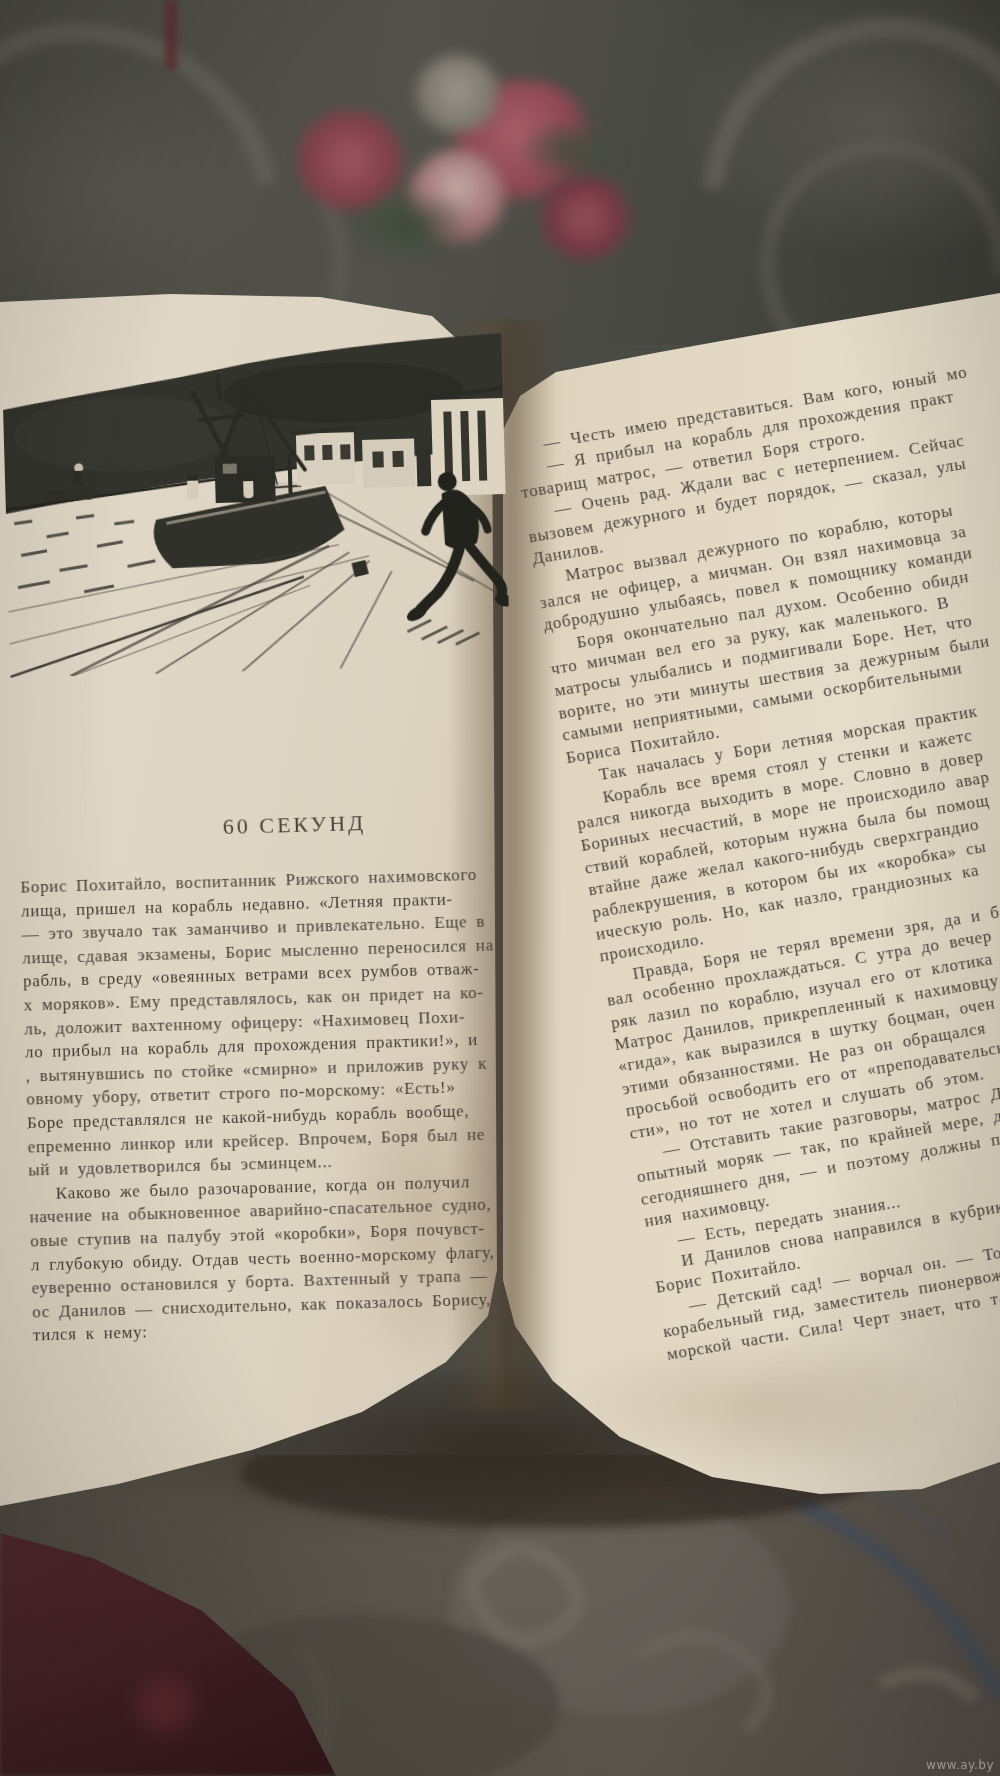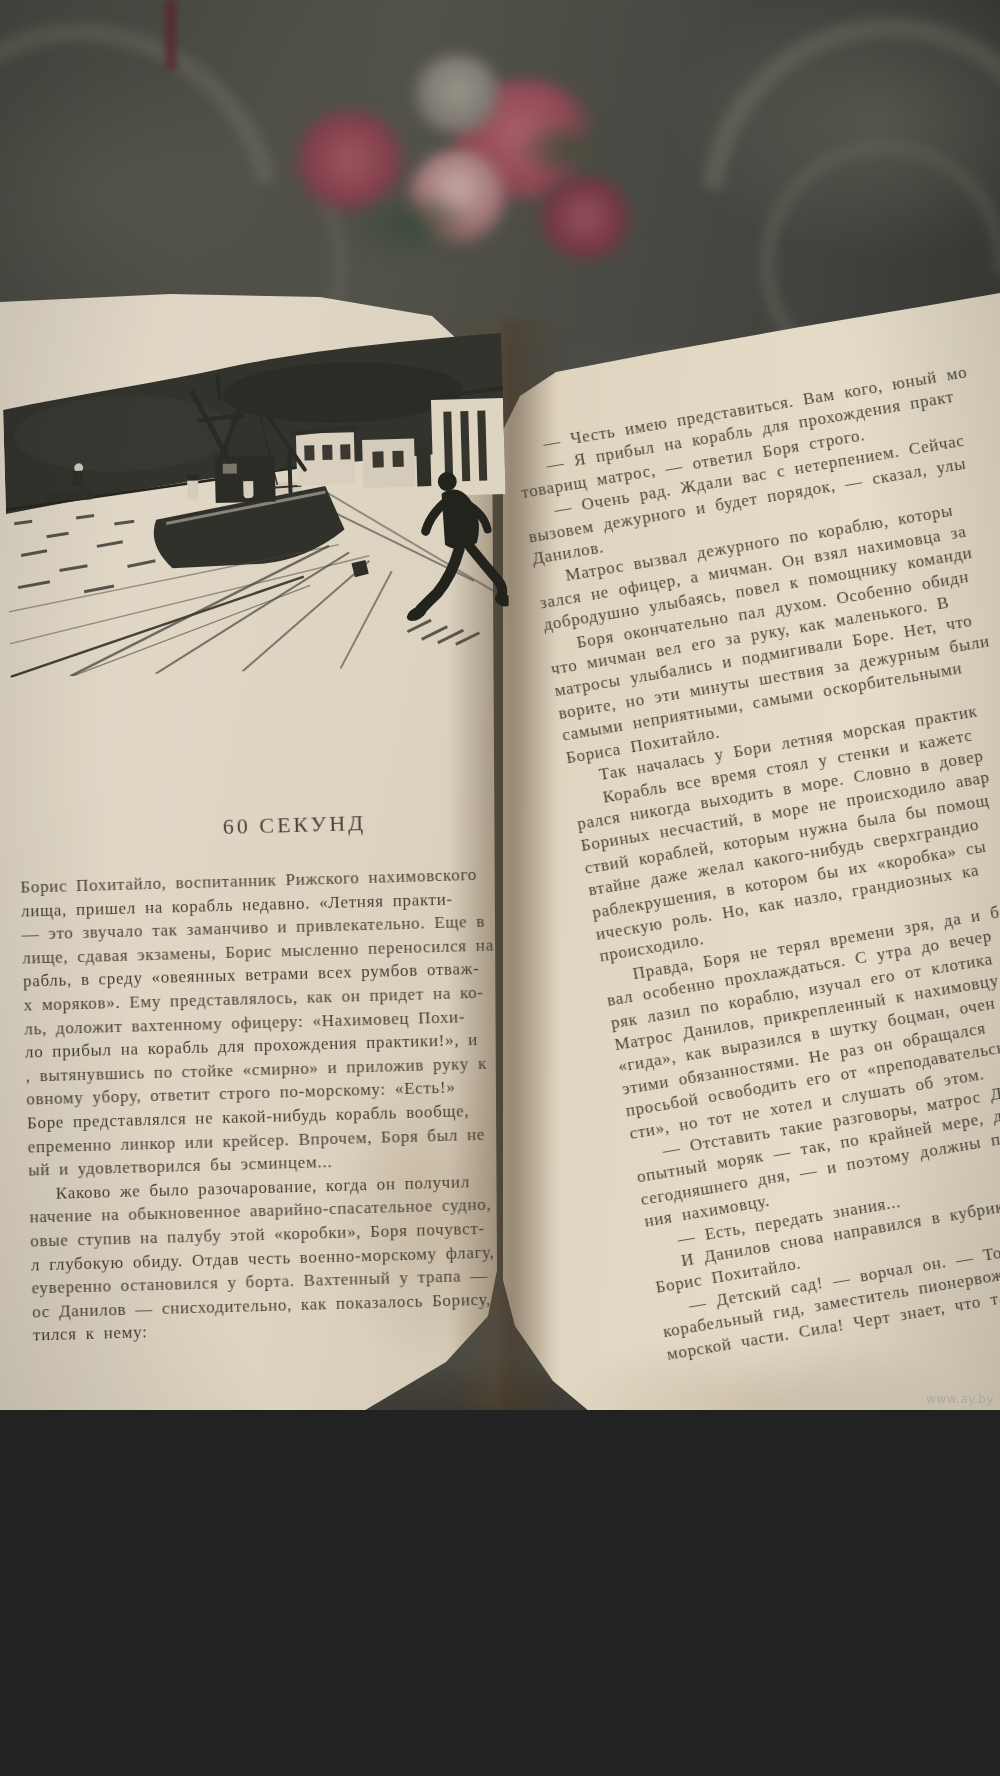--- a/index.html
+++ b/index.html
@@ -1,16 +1,16 @@
 <!DOCTYPE html>
 <html><head>
 <meta charset="utf-8">
 <style>
   html,body{margin:0;padding:0;background:#222;}
-  .photo{position:relative;width:1000px;height:1410px;overflow:hidden;
+  .photo{position:relative;width:1000px;height:1776px;overflow:hidden;
          font-family:"Liberation Serif", serif;background:#4b4b45;}
 
   
   .carpet-top{position:absolute;left:0;top:0;width:1000px;height:345px;
     background:
       radial-gradient(ellipse 260px 180px at 12% 55%, #57574f 0%, rgba(87,87,79,0) 70%),
       radial-gradient(ellipse 300px 200px at 88% 35%, #5a5a52 0%, rgba(90,90,82,0) 70%),
       linear-gradient(100deg,#4a4a44 0%,#52524a 40%,#454540 75%,#3b3b37 100%);}
   .orn{position:absolute;filter:blur(6px);}
   .orn-arc-left{left:-90px;top:30px;width:340px;height:300px;border:18px solid #6c6c62;

